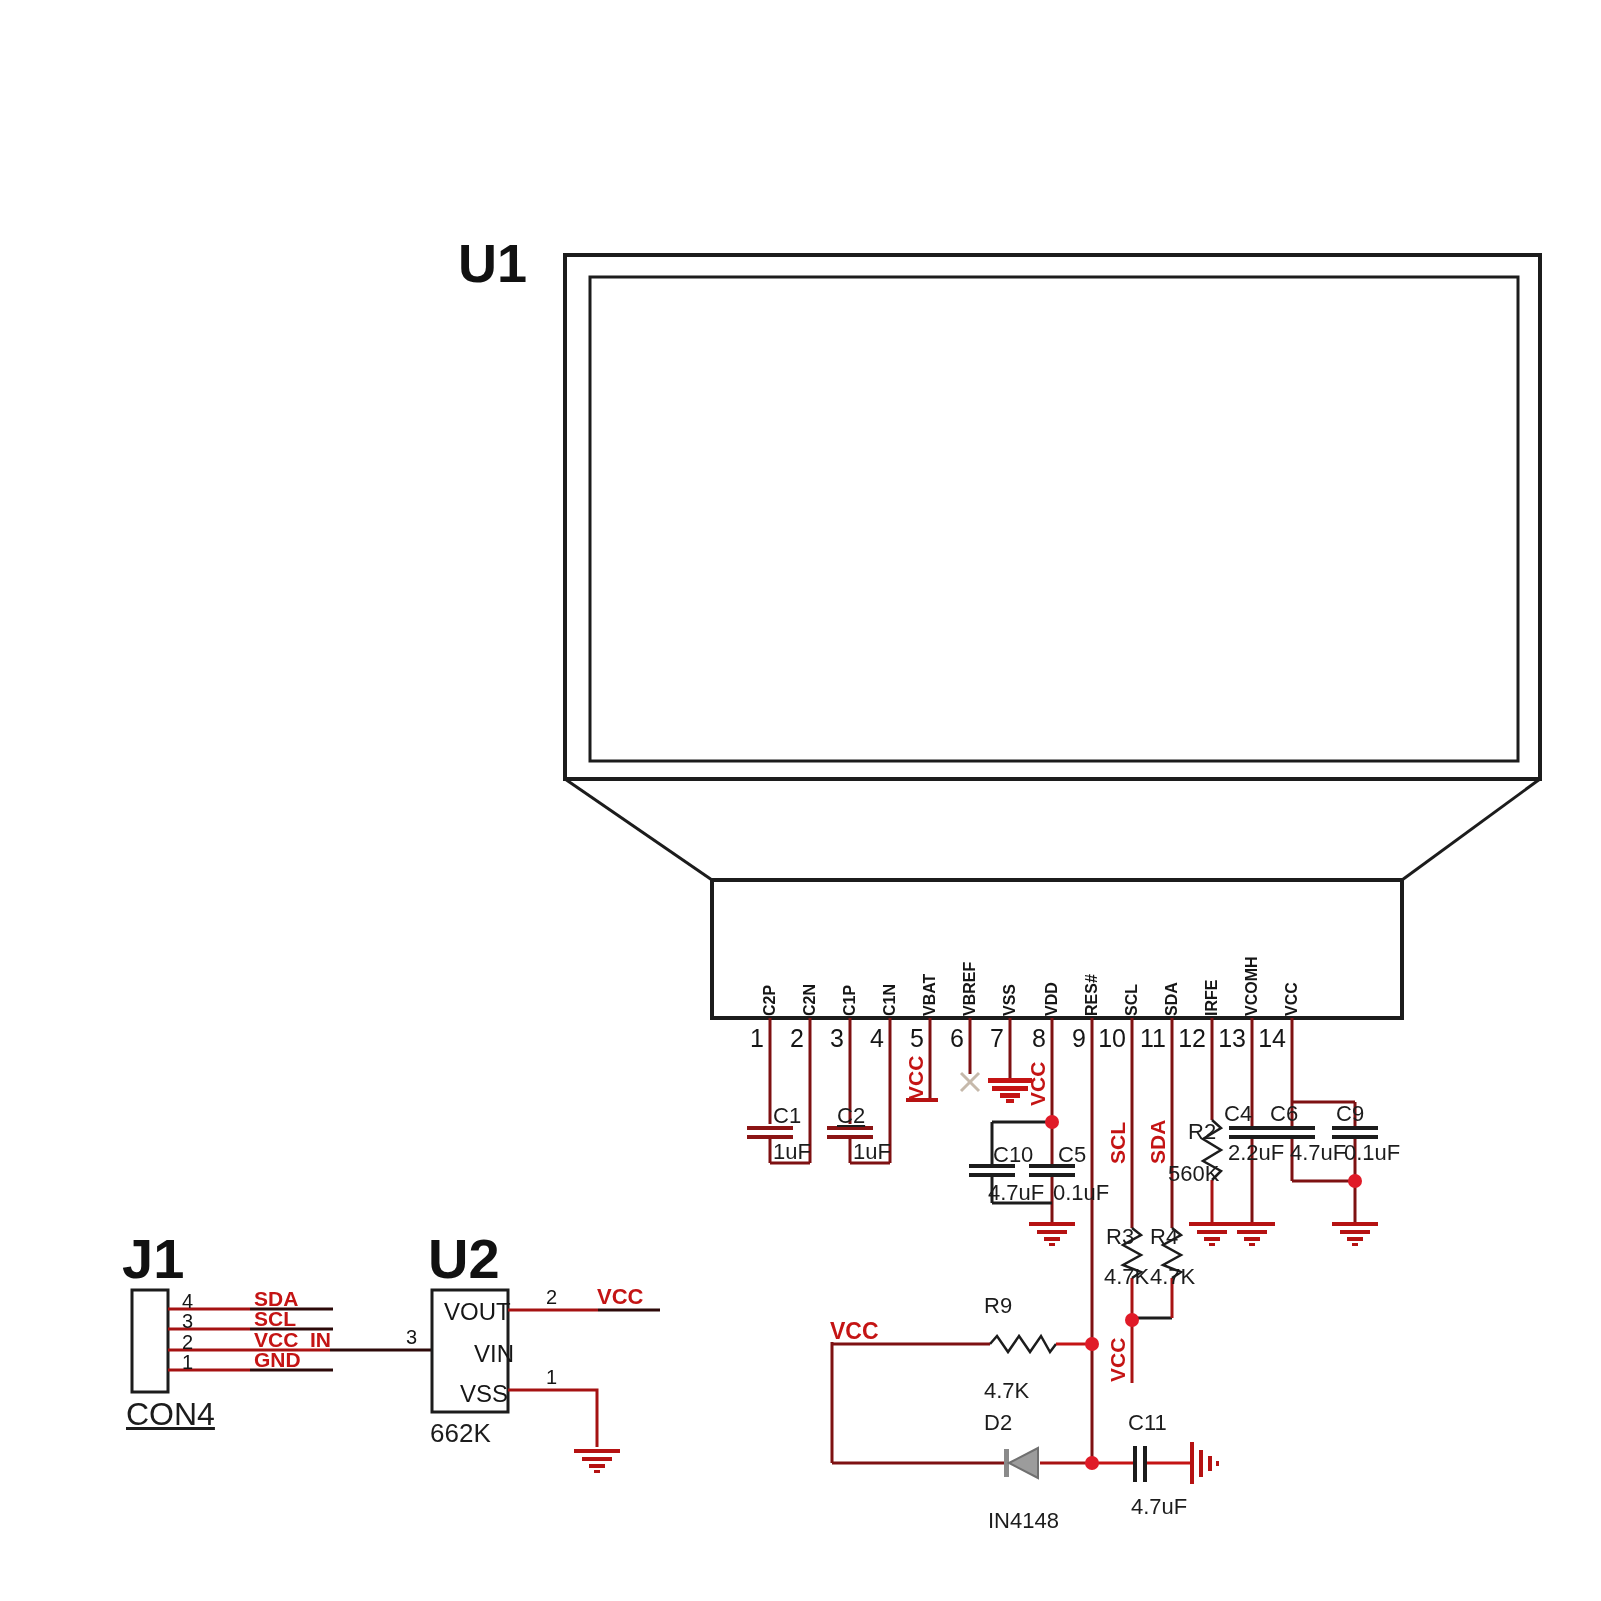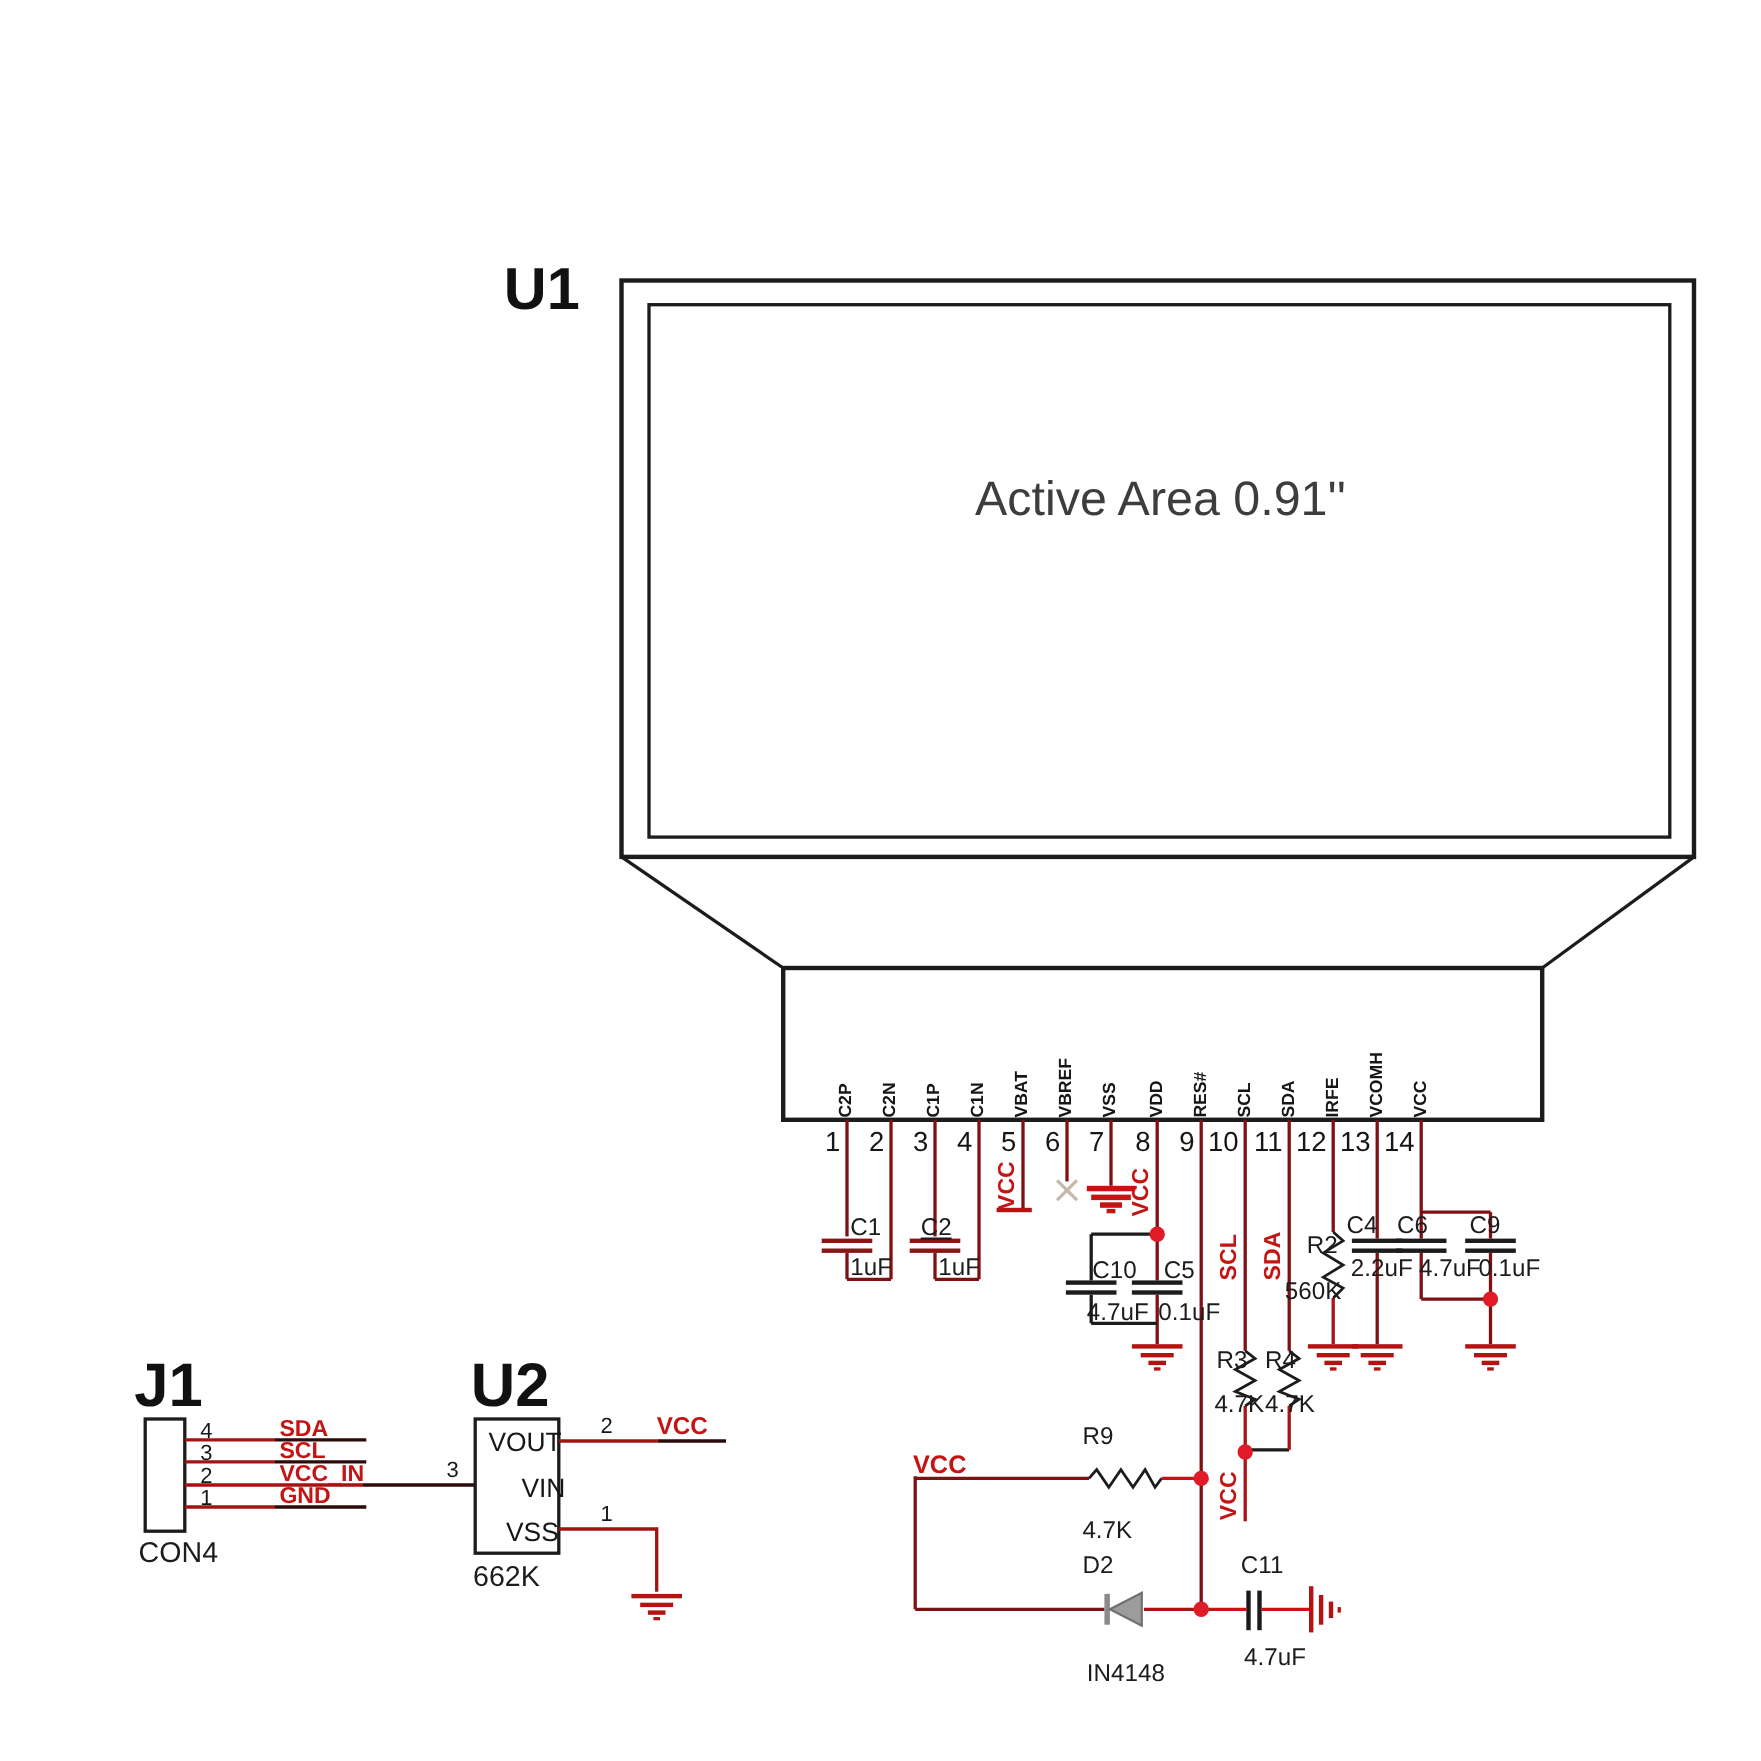--- a/index.html
+++ b/index.html
@@ -197,21 +197,20 @@
       <circle cx="1355" cy="1181" r="7"></circle>
       <circle cx="1132" cy="1320" r="7"></circle>
       <circle cx="1092" cy="1344" r="7"></circle>
       <circle cx="1092" cy="1463" r="7"></circle>
     </g>
   </svg>
 
 
   <div class="abs refbig" style="left:458px;top:232px;">U1</div>
   <div class="abs activetxt">
-    <div>Active Area 0.91''</div>
   </div>
 
   <div class="abs pnum" style="left:729px;">1</div>
   <div class="abs pnum" style="left:769px;">2</div>
   <div class="abs pnum" style="left:809px;">3</div>
   <div class="abs pnum" style="left:849px;">4</div>
   <div class="abs pnum" style="left:889px;">5</div>
   <div class="abs pnum" style="left:929px;">6</div>
   <div class="abs pnum" style="left:969px;">7</div>
   <div class="abs pnum" style="left:1011px;">8</div>
@@ -264,21 +263,21 @@
   <div class="abs clbl" style="left:1104px;top:1264px;">4.7K</div>
   <div class="abs clbl" style="left:1150px;top:1264px;">4.7K</div>
   <div class="abs clbl" style="left:984px;top:1293px;">R9</div>
   <div class="abs clbl" style="left:984px;top:1378px;">4.7K</div>
   <div class="abs clbl" style="left:984px;top:1410px;">D2</div>
   <div class="abs clbl" style="left:1128px;top:1410px;">C11</div>
   <div class="abs clbl" style="left:988px;top:1494px;margin-top:14px;">IN4148</div>
   <div class="abs clbl" style="left:1131px;top:1494px;">4.7uF</div>
 
   <div class="abs refbig" style="left:122px;top:1226px;font-size:56px;">J1</div>
-  <div class="abs clbl" style="left:126px;top:1396px;font-size:26px;">CON4</div>
+  <div class="abs clbl" style="left:126px;top:1396px;font-size:32px;text-decoration:underline;">CON4</div>
   <div class="abs snum" style="left:182px;top:1290px;">4</div>
   <div class="abs snum" style="left:182px;top:1310px;">3</div>
   <div class="abs snum" style="left:182px;top:1331px;">2</div>
   <div class="abs snum" style="left:182px;top:1351px;">1</div>
   <div class="abs rlbl" style="left:254px;top:1287px;">SDA</div>
   <div class="abs rlbl" style="left:254px;top:1307px;">SCL</div>
   <div class="abs rlbl" style="left:254px;top:1328px;">VCC_IN</div>
   <div class="abs rlbl" style="left:254px;top:1348px;">GND</div>
 
   <div class="abs refbig" style="left:428px;top:1226px;font-size:56px;">U2</div>

